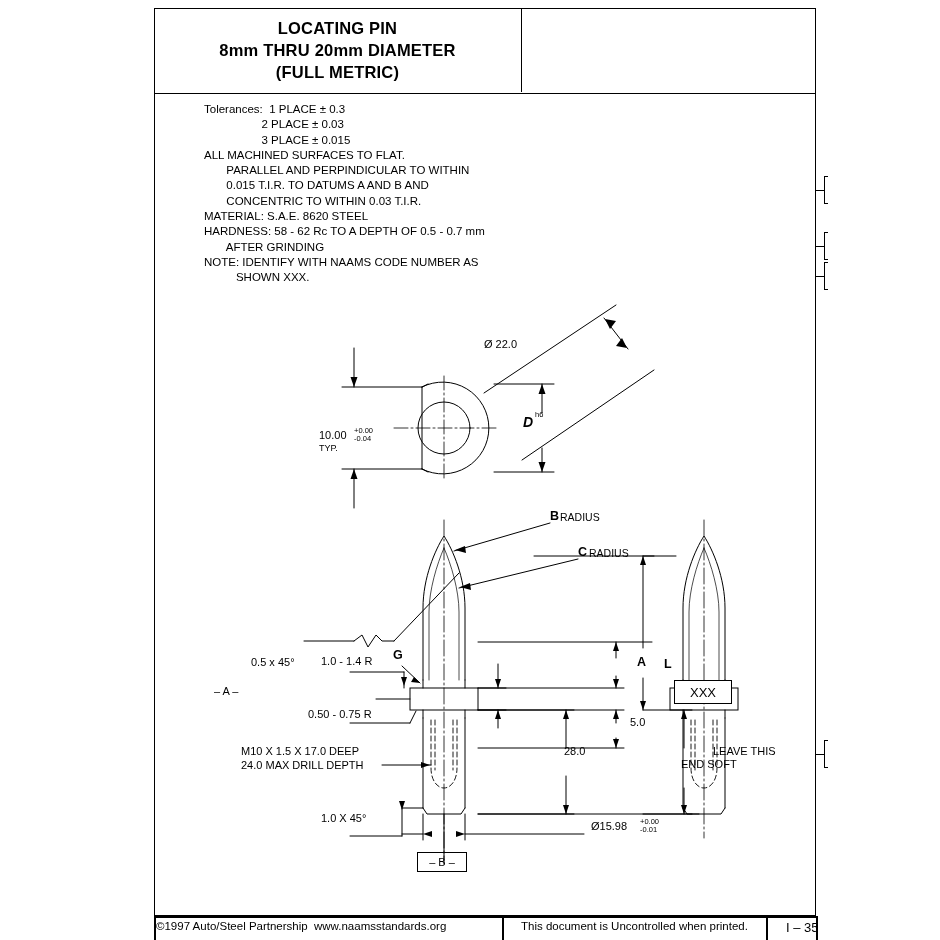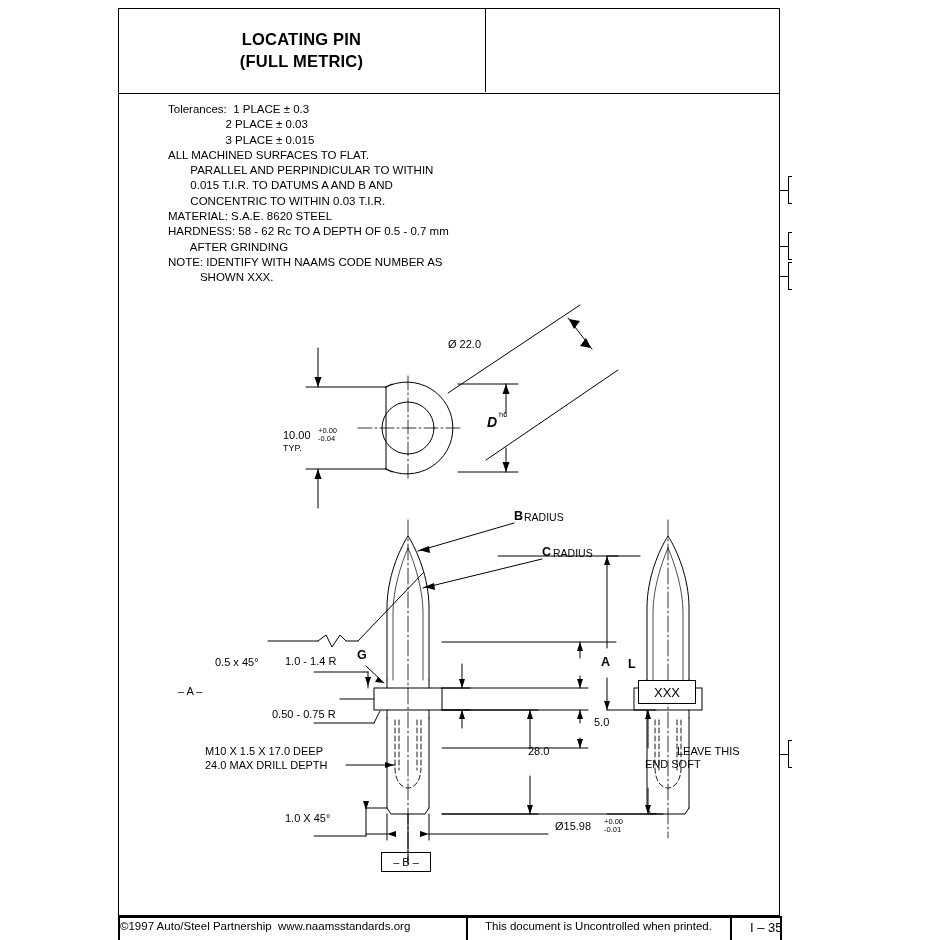--- a/index.html
+++ b/index.html
@@ -1,17 +1,17 @@
 <!DOCTYPE html>
 <html><head>
 <meta charset="utf-8">
 <style>
   html,body{margin:0;padding:0;background:#ffffff;}
   body{width:940px;height:940px;font-family:"Liberation Sans",sans-serif;color:#000;}
-  #sheet{position:relative;width:792px;height:940px;overflow:hidden;}
+  #sheet{position:relative;width:792px;height:940px;overflow:hidden;margin-left:36px;}
 
   .frame{position:absolute;left:118px;top:8px;width:662px;height:908px;border:1.5px solid #000;box-sizing:border-box;}
 
   
   .titleblock{position:absolute;left:118px;top:8px;width:662px;height:86px;border-bottom:1.5px solid #000;box-sizing:border-box;}
   .tb-left{position:absolute;left:0;top:0;width:368px;height:84px;border-right:1.5px solid #000;box-sizing:border-box;display:flex;flex-direction:column;align-items:center;justify-content:center;}
   .tb-left .l{font-weight:bold;font-size:16.5px;letter-spacing:.2px;line-height:1.35;text-align:center;}
   .tb-right{position:absolute;left:368px;top:0;right:0;height:84px;}
   .gsc{position:absolute;left:56px;top:6px;font-size:8.5px;letter-spacing:.6px;}
   .naams{position:absolute;left:30px;top:14px;font-size:40px;font-weight:bold;letter-spacing:-1px;line-height:1;}
@@ -53,20 +53,21 @@
 </head>
 <body>
 
 <div id="sheet">
 
   <div class="frame"></div>
 
   <div class="titleblock">
     <div class="tb-left">
       <div class="l">LOCATING PIN</div>
+      <div class="l">8mm THRU 20mm DIAMETER</div>
       <div class="l">(FULL METRIC)</div>
     </div>
   </div>
 
   <div class="notes" id="notes-left">Tolerances:  1 PLACE ± 0.3
                   2 PLACE ± 0.03
                   3 PLACE ± 0.015
 ALL MACHINED SURFACES TO FLAT.
        PARALLEL AND PERPINDICULAR TO WITHIN
        0.015 T.I.R. TO DATUMS A AND B AND

